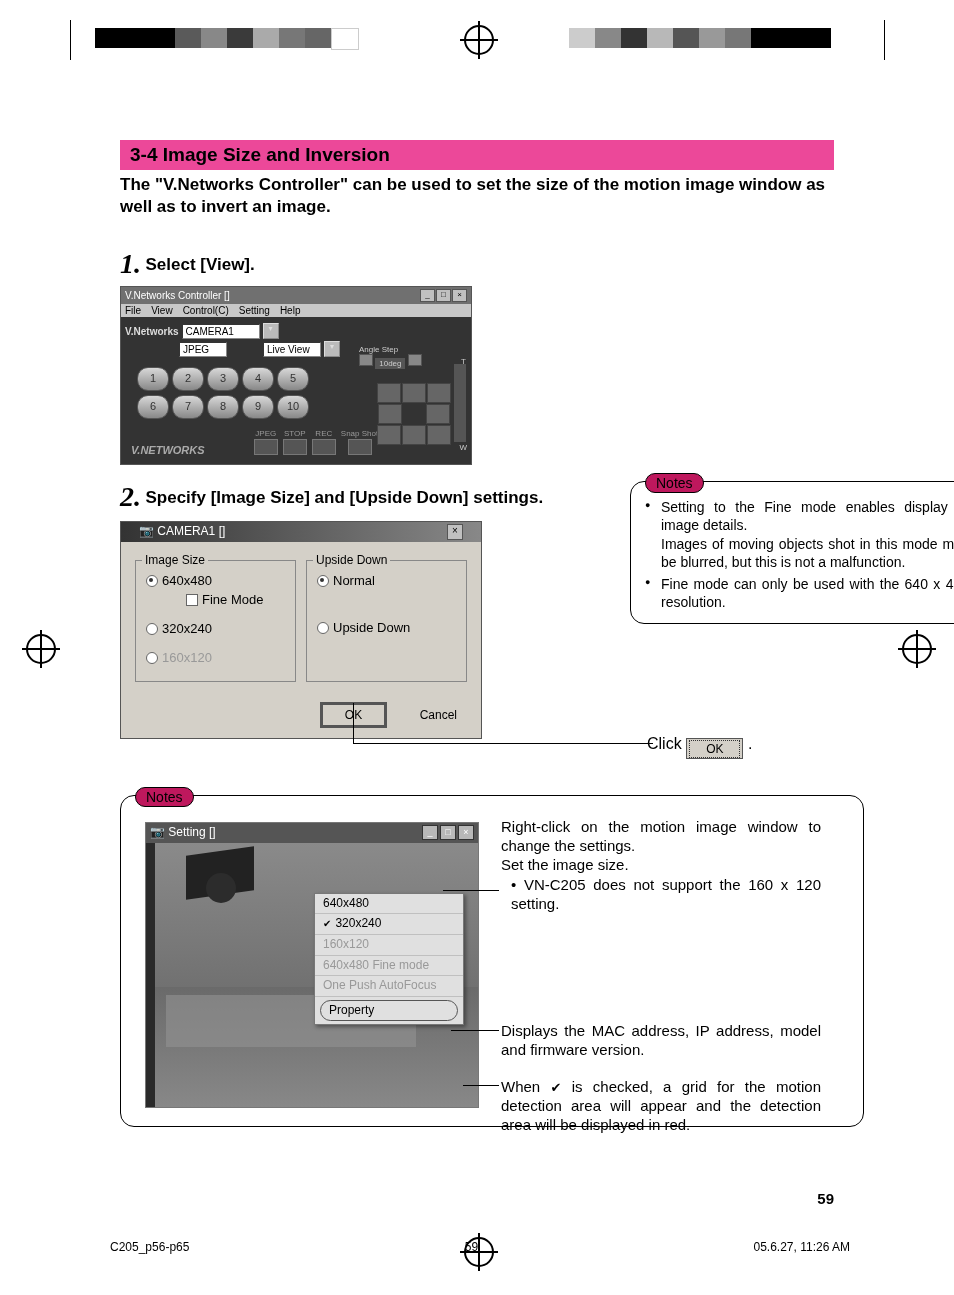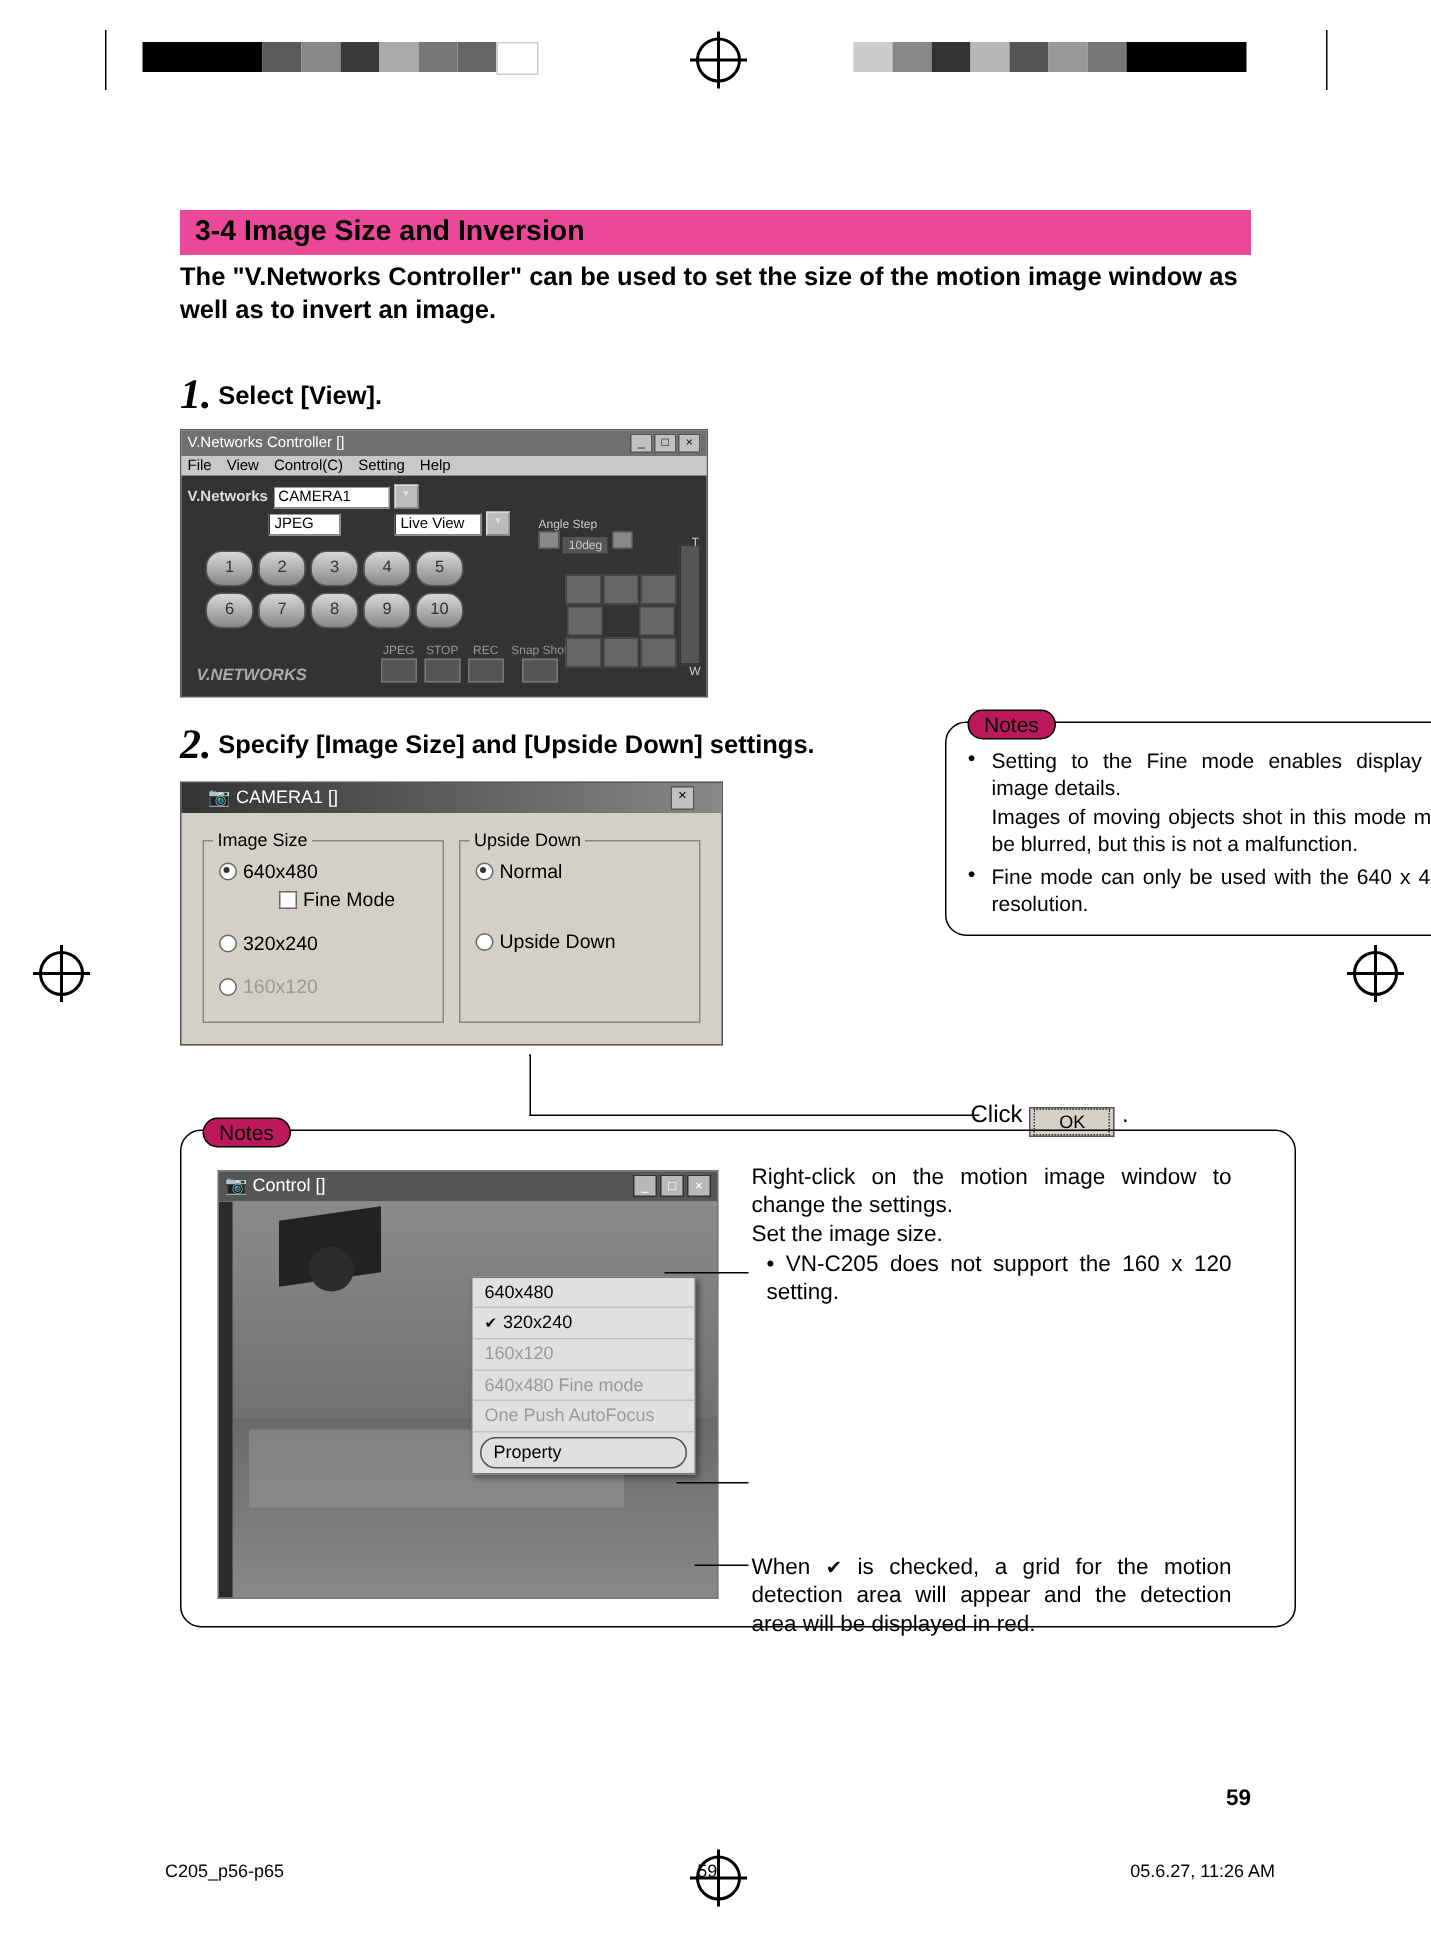--- a/index.html
+++ b/index.html
@@ -252,20 +252,24 @@
           <div class="rline">
                 <span class="rdot sel"></span>
                 <span>Normal</span>
               </div>
           <div class="rline" style="margin-top:32px">
                 <span class="rdot"></span>
                 <span>Upside Down</span>
               </div>
         </div>
       </div>
+      <div class="okrow">
+        <span class="okbtn">OK</span>
+        <span class="canbtn">Cancel</span>
+      </div>
     </div>
 
     <div class="notes-box nb1">
       <div class="notes-label">Notes</div>
       <div class="bull just">
         <span>Setting to the Fine mode enables display of image details.</span><br>
         <span>Images of moving objects shot in this mode may be blurred, but this is not a malfunction.</span>
       </div>
       <div class="bull just" style="margin-top:4px">Fine mode can only be used with the 640 x 480 resolution.</div>
     </div>
@@ -278,21 +282,21 @@
       <span class="okchip"><span class="inner">OK</span></span>
       <span>.</span>
     </div>
   </div>
 
   <div class="notes-box notes2">
     <div class="notes-label">Notes</div>
 
     <div class="camwin">
       <div class="cam-tb">
-        <span>📷 <span>Control []</span></span>
+        <span>📷 <span>Setting []</span></span>
         <div class="btns">
           <span>_</span>
           <span>□</span>
           <span>×</span>
         </div>
       </div>
       <div class="cambody">
         <div class="bgphoto"></div>
         <div class="floor"></div>
         <div class="store"></div>
@@ -308,20 +312,21 @@
           <div class="mitem pill">Property</div>
         </div>
       </div>
     </div>
 
     <div class="rightnote rn1 just">
       <span>Right-click on the motion image window to change the settings.</span><br>
       <span>Set the image size.</span><br>
       <div style="padding-left:10px;margin-top:2px"><span>• VN-C205 does not support the 160 x 120 setting.</span></div>
     </div>
+    <div class="rightnote rn2 just">Displays the MAC address, IP address, model and firmware version.</div>
     <div class="rightnote rn3 just">
       <span>When </span><span class="checkglyph">✔</span><span> is checked, a grid for the motion detection area will appear and the detection area will be displayed in red.</span>
     </div>
 
     <div class="wire" style="left:322px;top:94px;width:56px"></div>
     <div class="wire" style="left:330px;top:234px;width:48px"></div>
     <div class="wire" style="left:342px;top:289px;width:36px"></div>
   </div>
 </div>
 

